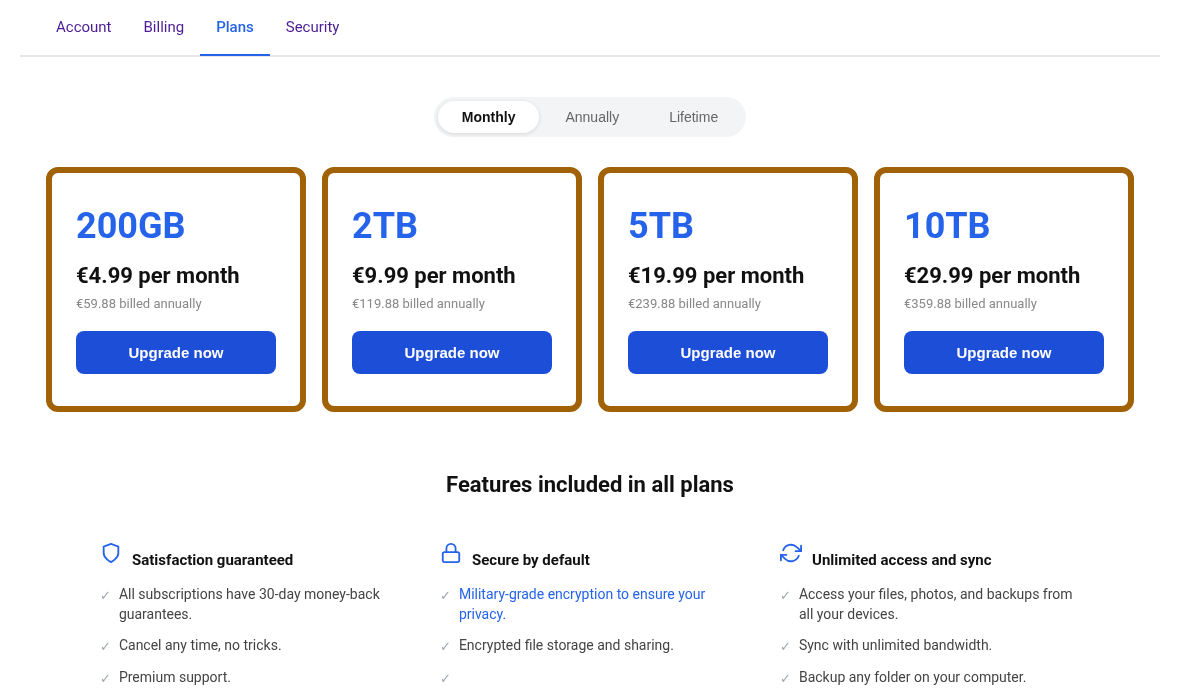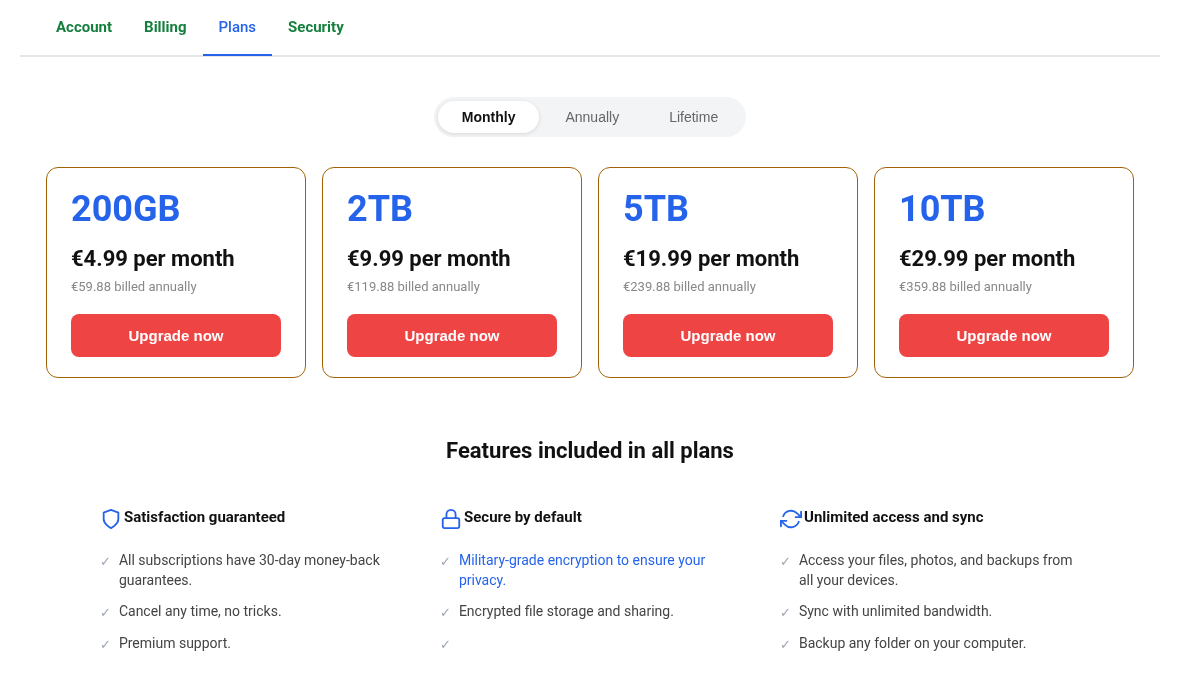--- a/index.html
+++ b/index.html
@@ -2,43 +2,43 @@
 <html><head>
   <meta charset="utf-8">
   <style>
     * { box-sizing: border-box; margin: 0; padding: 0; }
     body { font-family: -apple-system, BlinkMacSystemFont, 'Segoe UI', Roboto, sans-serif; background: #fff; color: #222; }
 
     .page-wrapper { max-width: 1180px; margin: 0 auto; padding: 0 20px; }
 
     
     .top-nav { display: flex; align-items: center; border-bottom: 1px solid #e5e7eb; padding: 0 20px; }
-    .nav-item { padding: 18px 16px; font-size: 15px; color: #15803d; cursor: pointer; text-decoration: none; border-bottom: 2px solid transparent; margin-bottom: -1px; font-weight: bold; }
+    .nav-item { padding: 18px 16px; font-size: 15px; color: #4c1d95; cursor: pointer; text-decoration: none; border-bottom: 2px solid transparent; margin-bottom: -1px; }
     .nav-item.active { color: #2563eb; border-bottom: 2px solid #2563eb; font-weight: 500; }
 
     
     .toggle-section { display: flex; justify-content: center; padding: 40px 0 30px; }
     .toggle-group { display: flex; background: #f3f4f6; border-radius: 999px; padding: 4px; gap: 2px; }
     .toggle-btn { padding: 8px 24px; border-radius: 999px; font-size: 14px; cursor: pointer; border: none; background: transparent; color: #666; font-weight: 400; transition: all 0.2s; }
     .toggle-btn.active { background: #fff; color: #111; font-weight: 600; box-shadow: 0 1px 4px rgba(0,0,0,0.12); }
 
     
     .cards-section { display: flex; gap: 16px; padding: 0 20px 40px; justify-content: center; }
-    .plan-card { border: 1px solid #a16207; border-radius: 12px; padding: 20px 24px; flex: 1; max-width: 260px; min-width: 180px; }
+    .plan-card { border: 6px solid #a16207; border-radius: 12px; padding: 32px 24px; flex: 1; max-width: 260px; min-width: 180px; }
     .plan-size { font-size: 36px; font-weight: 700; color: #2563eb; margin-bottom: 16px; }
     .plan-price { font-size: 22px; font-weight: 700; color: #111; margin-bottom: 8px; }
     .plan-annual { font-size: 13px; color: #888; margin-bottom: 20px; }
-    .upgrade-btn { display: block; width: 100%; background: #ef4444; color: #fff; border: none; border-radius: 8px; padding: 13px 0; font-size: 15px; font-weight: 600; cursor: pointer; text-align: center; transition: background 0.2s; margin-top: 16px; }
+    .upgrade-btn { display: block; width: 100%; background: #1d4ed8; color: #fff; border: none; border-radius: 8px; padding: 13px 0; font-size: 15px; font-weight: 600; cursor: pointer; text-align: center; transition: background 0.2s; margin-top: 16px; }
 
     
     .features-section { padding: 20px 40px 40px; }
     .features-title { text-align: center; font-size: 22px; font-weight: 700; color: #111; margin-bottom: 45px; }
     .features-grid { display: grid; grid-template-columns: 1fr 1fr 1fr; gap: 0 40px; max-width: 980px; margin: 0 auto; }
     .feature-col { }
-    .feature-header { display: flex; align-items: flex-start; gap: 2px; margin-bottom: 16px; }
+    .feature-header { display: flex; align-items: flex-end; gap: 10px; margin-bottom: 16px; }
     .feature-icon { font-size: 20px; color: #2563eb; flex-shrink: 0; }
     .feature-title { font-size: 15px; font-weight: 700; color: #111; }
     .feature-list { list-style: none; padding: 0; }
     .feature-item { display: flex; align-items: flex-start; gap: 8px; margin-bottom: 12px; font-size: 14px; color: #444; line-height: 1.4; }
     .check-icon { color: #9ca3af; font-size: 13px; flex-shrink: 0; margin-top: 2px; }
     .feature-item.highlight { color: #2563eb; }
     .feature-item.highlight .check-icon { color: #9ca3af; }
 
     hr.divider { border: none; border-top: 1px solid #e5e7eb; margin: 0; }
   </style>

